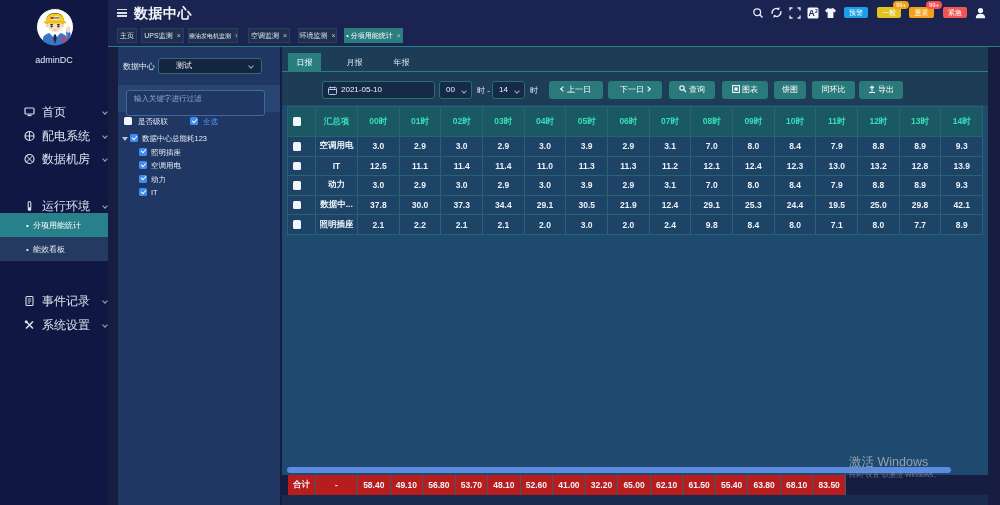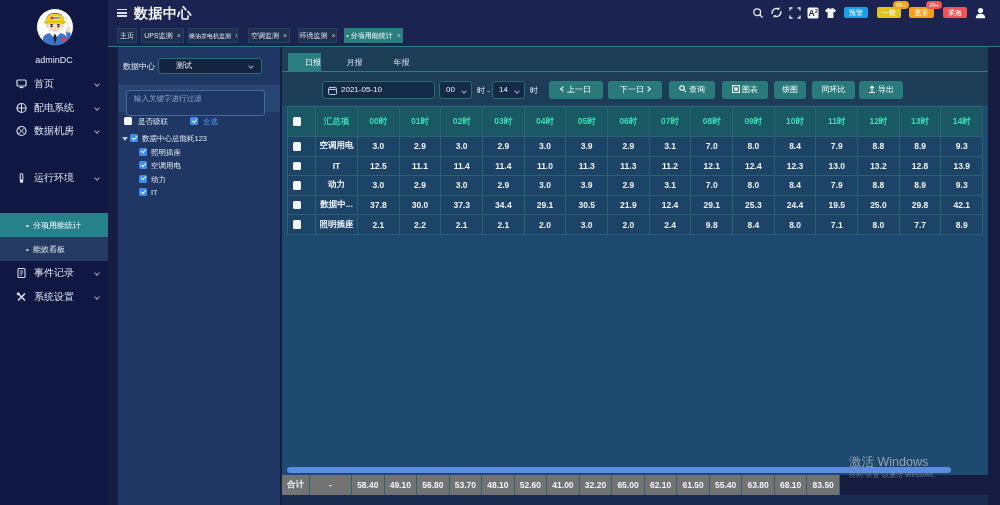--- a/index.html
+++ b/index.html
@@ -4,21 +4,21 @@
 <style>
 * { margin:0; padding:0; box-sizing:border-box; }
 html,body { width:1000px; height:505px; overflow:hidden; background:#161D40; font-family:"Liberation Sans",sans-serif; }
 .abs { position:absolute; }
 #stage { position:relative; width:1000px; height:505px; background:#161D40; }
 
 
 #sidebar { left:0; top:0; width:108px; height:505px; background:#101742; }
 #avatar { left:36px; top:8px; width:38px; height:38px; }
 #uname { left:0; top:55px; width:108px; text-align:center; color:#E8ECF5; font-size:9px; }
-.mitem { position:absolute; left:0; width:108px; height:24px; color:#DDE3EE; font-size:10px; }
+.mitem { position:absolute; left:8px; width:108px; height:24px; color:#DDE3EE; font-size:12px;margin-top:28px; }
 .mitem .txt { position:absolute; left:34px; top:50%; transform:translateY(-50%); }
 .mitem .chev { position:absolute; right:9px; top:10px; line-height:0; }
 .mitem svg { position:absolute; left:16px; top:50%; transform:translateY(-50%); }
 .sub { position:absolute; left:0; width:108px; height:24px; font-size:8px; color:#E4E9F2; }
 .sub .txt { position:absolute; left:33px; top:50%; transform:translateY(-50%); }
 .sub .dot { position:absolute; left:26px; top:50%; transform:translateY(-50%); font-size:8px; }
 
 .cv { position:absolute; line-height:0; display:block; }
 .lar { display:inline-block; width:4px; height:4px; border-left:1.2px solid #fff; border-bottom:1.2px solid #fff; transform:rotate(45deg); vertical-align:1px; }
 .rar { display:inline-block; width:4px; height:4px; border-right:1.2px solid #fff; border-top:1.2px solid #fff; transform:rotate(45deg); vertical-align:1px; }
@@ -46,39 +46,39 @@
 #dcbox .chev { position:absolute; right:8px; }
 #sband { left:0; top:38px; width:162px; height:27px; background:#294672; }
 #sinput { left:8px; top:5px; width:139px; height:26px; background:#1E3765; border:1px solid #46679E; border-radius:3px; color:#93A8C8; font-size:7.5px; line-height:15px; padding-left:7px; }
 .wcb { position:absolute; width:8px; height:8px; background:#F2F5FA; border-radius:1.5px; }
 .bcb { position:absolute; width:8px; height:8px; background:#3D8EF0; border-radius:1.5px; }
 .bcb::after { content:""; position:absolute; left:2.6px; top:0.8px; width:2.2px; height:4.2px; border-right:1.2px solid #fff; border-bottom:1.2px solid #fff; transform:rotate(42deg); }
 .ptxt { position:absolute; font-size:7.5px; color:#E6EBF4; }
 
 
 #ctop { left:282px; top:47px; width:706px; height:58px; background:#1D3C56; }
-#dtab { left:6px; top:6px; width:33px; height:19px; background:#2A7E80; color:#fff; font-size:8px; text-align:right; line-height:19px; }
+#dtab { left:6px; top:6px; width:33px; height:19px; background:#2A7E80; color:#fff; font-size:8px; text-align:center; line-height:19px; }
 .ctab { position:absolute; top:6px; width:33px; height:19px; color:#E2E8F2; font-size:8px; text-align:center; line-height:19px; }
 #toolbar { position:absolute; left:0; top:25px; width:706px; height:33px; }
 #toolbar .lbl { position:absolute; font-size:8px; color:#E6EBF4; top:13px; }
 .tbox { position:absolute; top:9px; height:18px; background:#152A46; border:1px solid #2A6E70; border-radius:3px; color:#EDF1F8; font-size:8px; line-height:16px; }
 .tbtn { position:absolute; top:9px; height:18px; background:#2A7A7C; border-radius:3px; color:#fff; font-size:8px; line-height:18px; text-align:center; }
 
 #tablewrap { left:282px; top:105px; width:706px; height:370px; background:#1D4A6E; }
 #dtable { position:absolute; left:5px; top:1px; width:696px; border-left:1px solid #2A6270; border-right:1px solid #2A6270; }
 .trow { display:flex; width:100%; border-bottom:1px solid #2A6270; }
 .trow.hd { background:#1A5964; height:31px; color:#38DDB8; border-top:1px solid #2A6270; }
 .trow.dr { height:19.6px; background:#1D4366; color:#ECF2F9; }
 .cell { border-right:1px solid #2A6270; display:flex; align-items:center; justify-content:center; font-size:8.5px; font-weight:bold; }
 .cell:last-child { border-right:none; }
 .c0 { width:28px; } .c1 { width:42px; } .ch { flex:1; }
 .rcb { width:8.5px; height:8.5px; background:#F2F5FA; border-radius:1.5px; margin-right:9px; }
 
 #hscroll { left:287px; top:467px; width:664px; height:6px; background:#5C8CE0; border-radius:3px; }
-#totrow { left:282px; top:475px; width:558px; height:20px; background:#737373; }
+#totrow { left:288px; top:475px; width:558px; height:20px; background:#b91c1c; }
 #totrow .trow { border-bottom:none; height:20px; color:#F0F4FA; }
 #totrow .cell { border-right:1px solid #2E6078; font-size:8.5px; }
 #btmstrip { left:282px; top:495px; width:706px; height:10px; background:#1A2B50; }
 
 #wm1 { left:849px; top:454px; font-size:12.5px; color:#96A2AF; z-index:50; }
 #wm2 { left:849px; top:470px; font-size:7px; color:rgba(155,165,178,0.6); z-index:50; }
 </style>
 </head>
 <body>
 <div id="stage">

